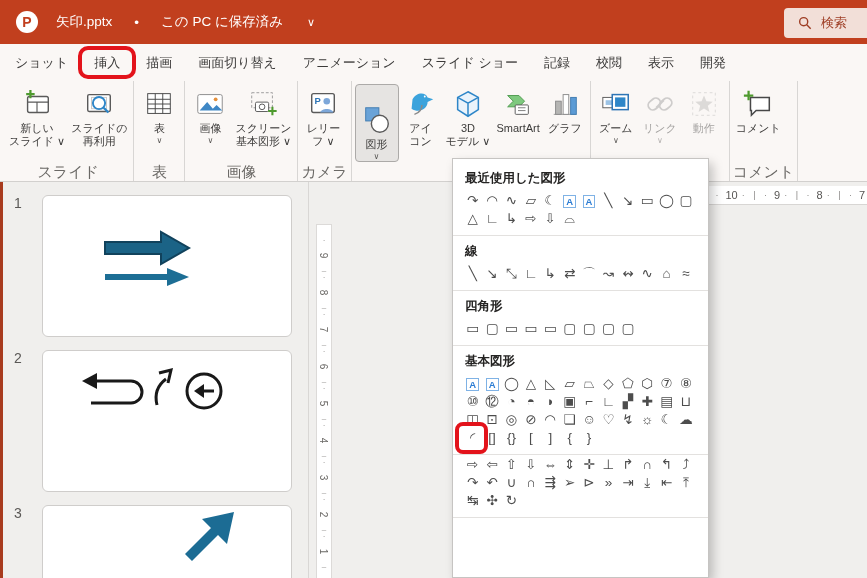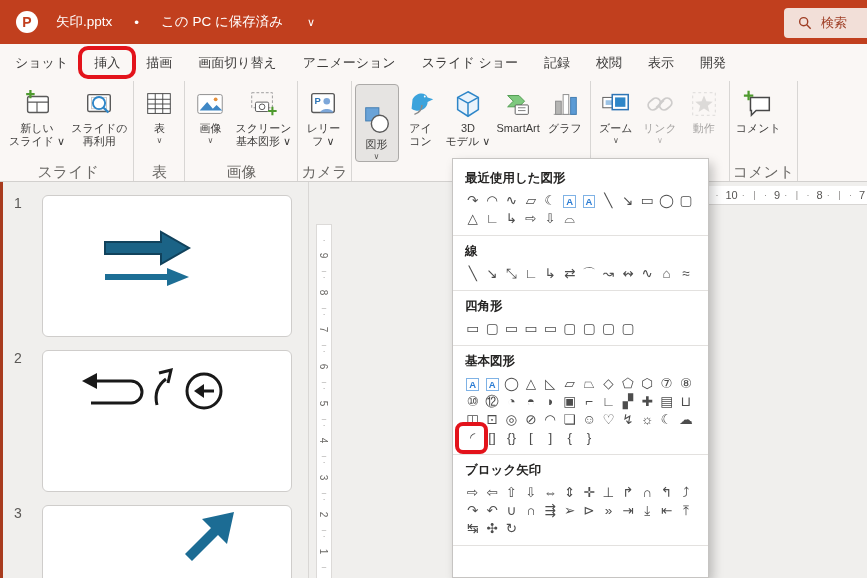--- a/index.html
+++ b/index.html
@@ -547,21 +547,20 @@
     <div class="mrow">
       <span class="mcell hl">◜</span>
       <span class="mcell">[]</span>
       <span class="mcell">{}</span>
       <span class="mcell">[</span>
       <span class="mcell">]</span>
       <span class="mcell">{</span>
       <span class="mcell">}</span>
     </div>
     <div class="mdivider"></div>
-    <div class="msec-title">ブロック矢印</div>
     <div class="mrow">
       <span class="mcell">⇨</span>
       <span class="mcell">⇦</span>
       <span class="mcell">⇧</span>
       <span class="mcell">⇩</span>
       <span class="mcell">⇔</span>
       <span class="mcell">⇕</span>
       <span class="mcell">✛</span>
       <span class="mcell">⊥</span>
       <span class="mcell">↱</span>

